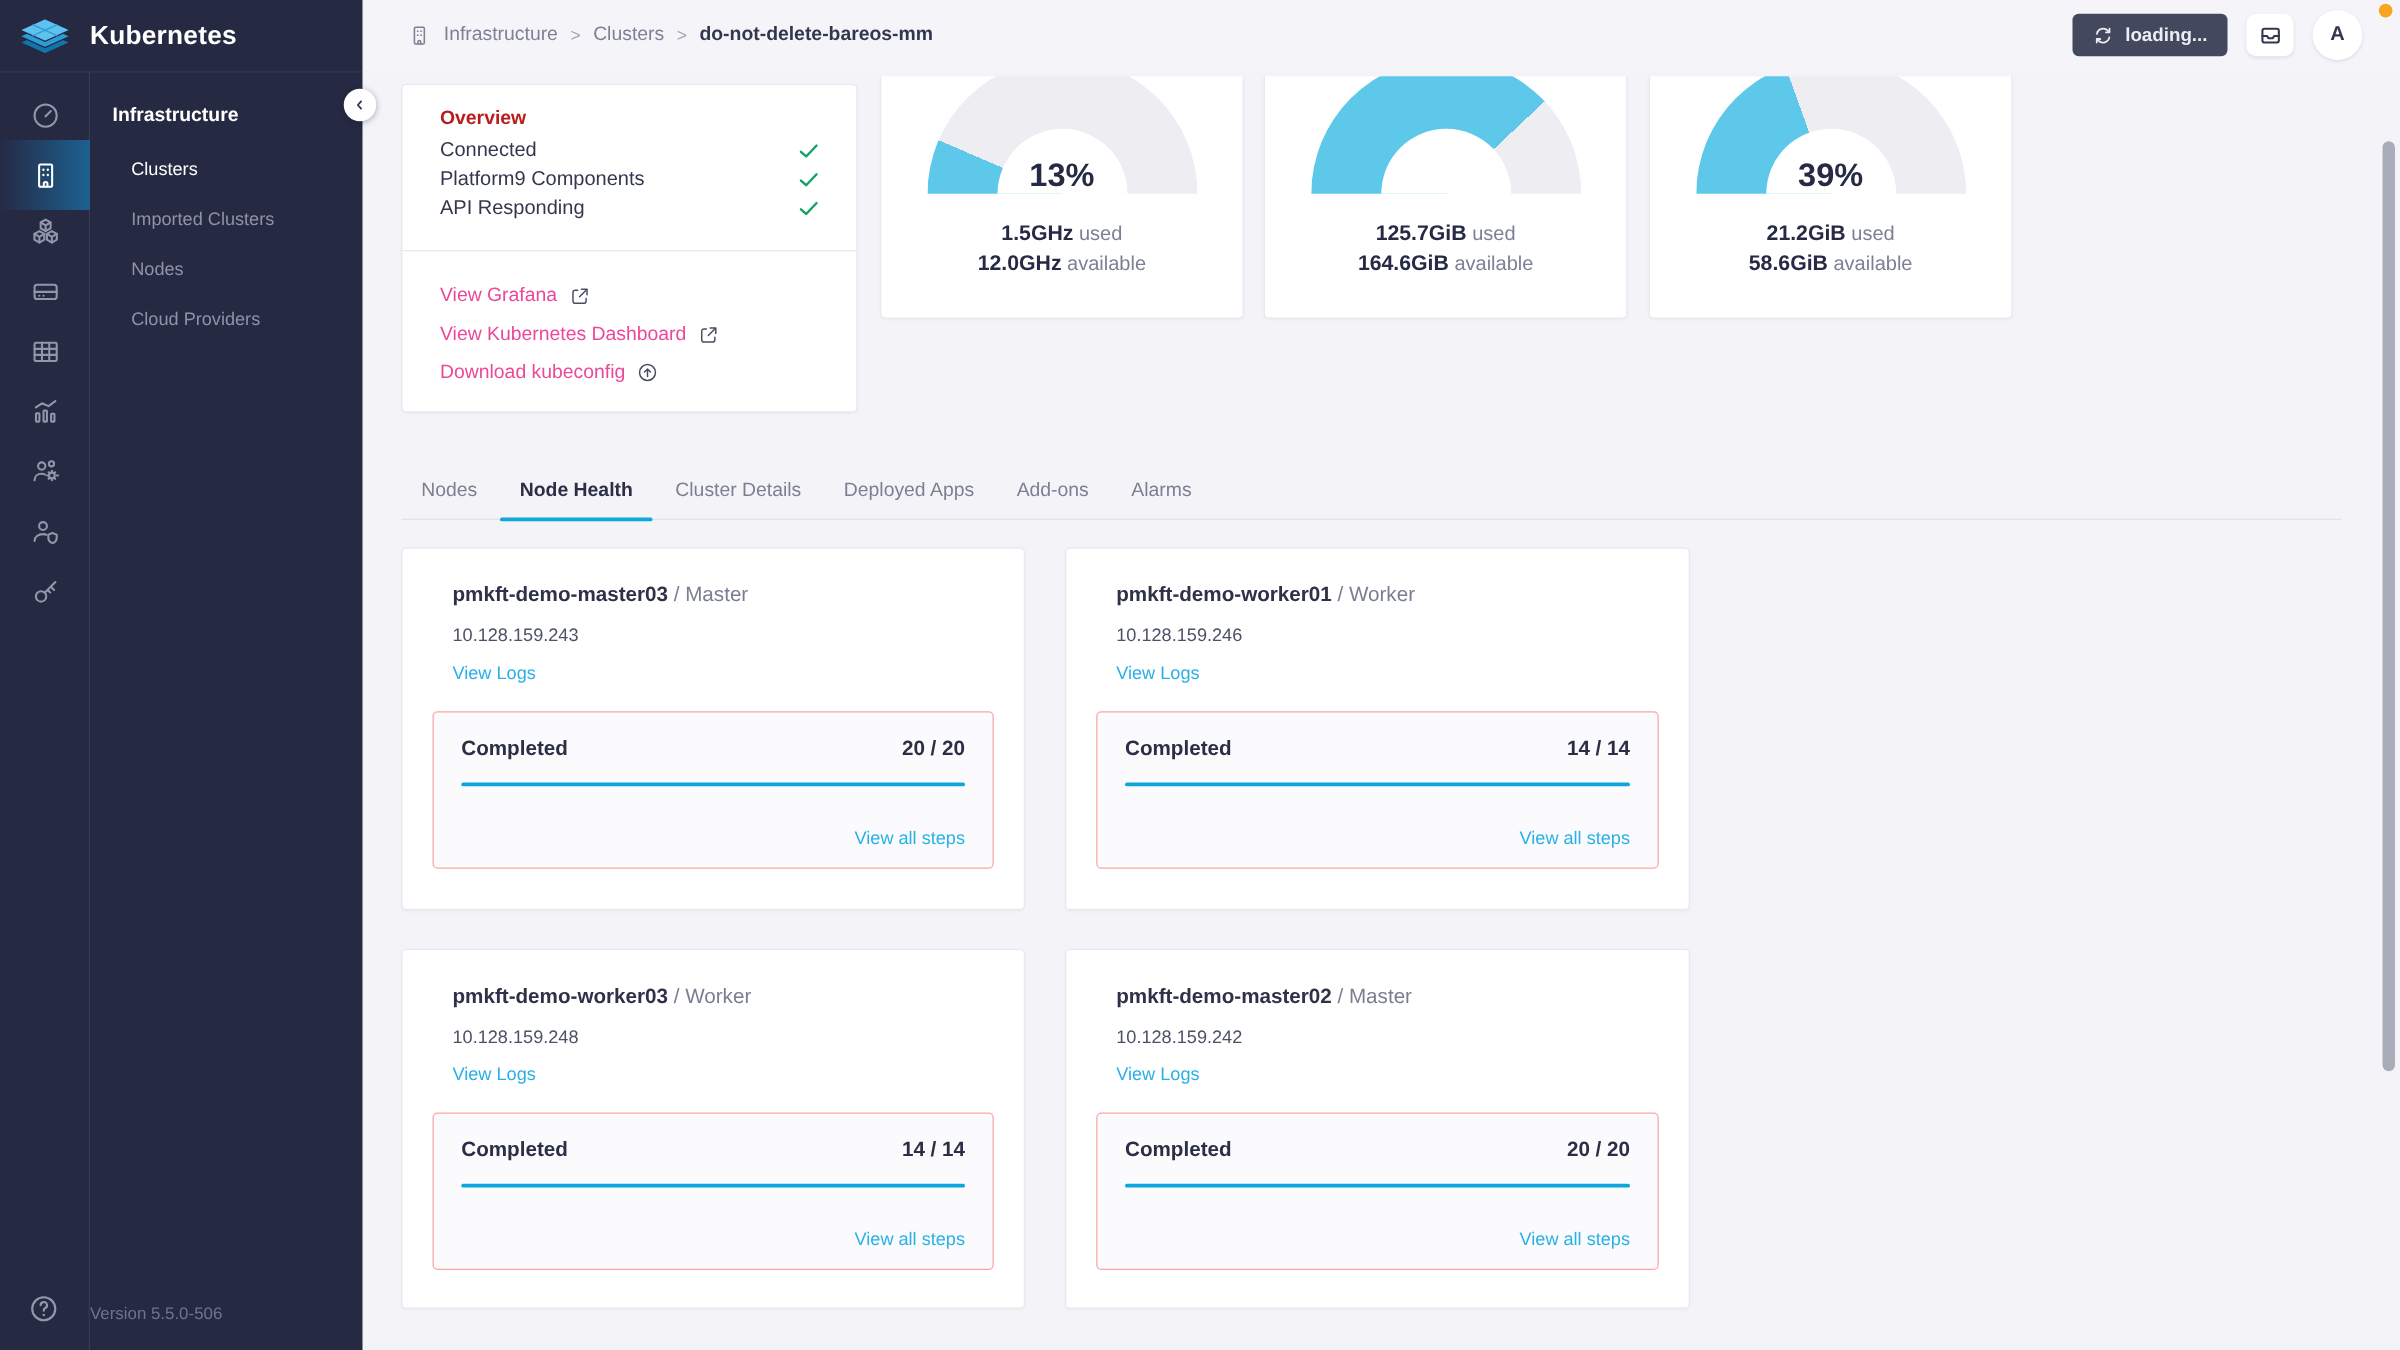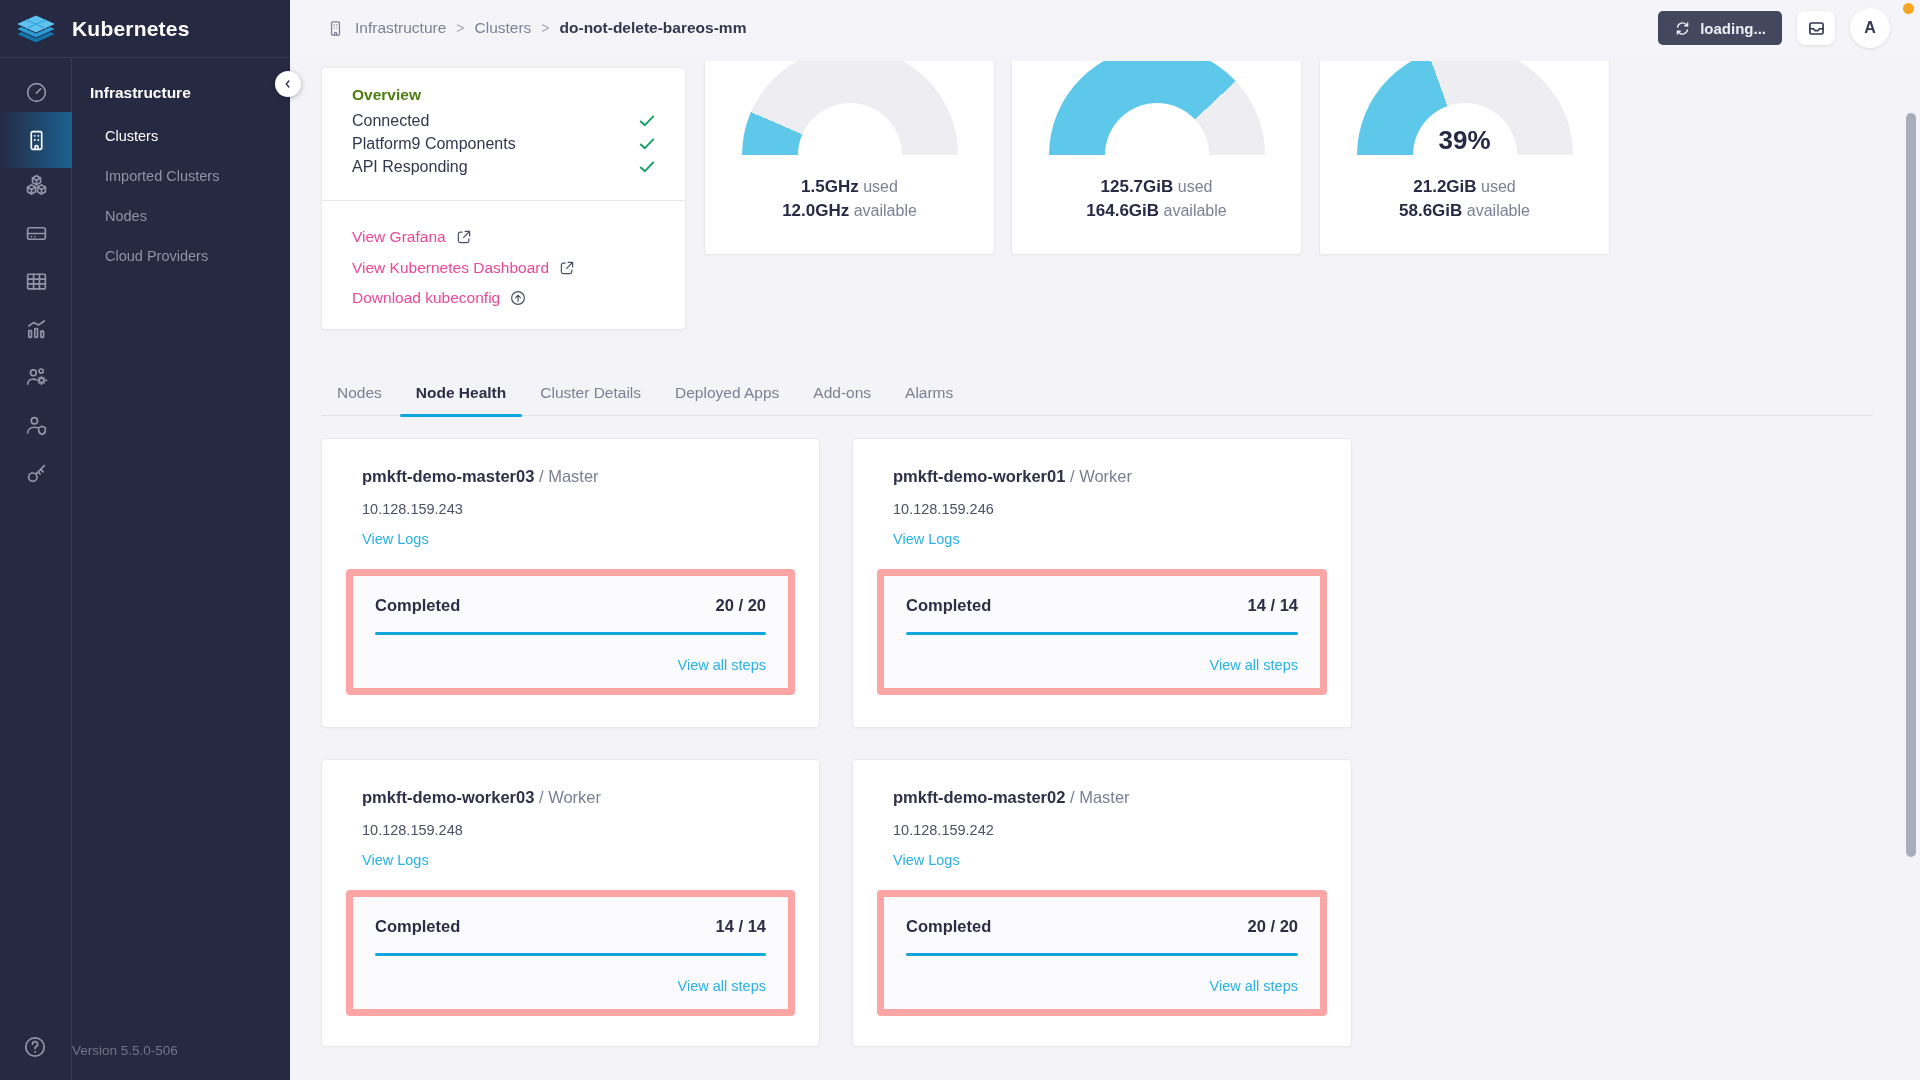--- a/index.html
+++ b/index.html
@@ -39,21 +39,21 @@
   .inbox-btn { width:38px; height:34px; background:#ffffff; border:none; border-radius:8px; box-shadow:0 1px 3px rgba(20,20,40,.10); display:flex; align-items:center; justify-content:center; color:#33374d; cursor:pointer; }
   .inbox-btn svg { width:19px; height:19px; }
   .avatar { width:40px; height:40px; border-radius:50%; background:#ffffff; box-shadow:0 1px 3px rgba(20,20,40,.12); display:flex; align-items:center; justify-content:center; font-size:16px; font-weight:700; color:#33374d; cursor:pointer; }
   .notif-dot { position:absolute; left:1903px; top:3px; width:11px; height:11px; border-radius:50%; background:#f6a623; z-index:7; }
 
   
   .card { position:absolute; background:#fff; border:1px solid #e8e8ee; border-radius:4px; box-shadow:0 1px 2px rgba(20,20,40,.04); }
 
   
   .overview-card { left:321px; top:67px; width:365px; height:263px; }
-  .overview-title { position:absolute; left:30px; top:18px; font-size:15.5px; font-weight:700; color:#4d7c0f; }
+  .overview-title { position:absolute; left:30px; top:18px; font-size:15.5px; font-weight:700; color:#b91c1c; }
   .check-row { position:absolute; left:30px; right:28px; height:23px; display:flex; align-items:center; justify-content:space-between; font-size:16px; color:#33374e; }
   .check-row svg { width:20px; height:20px; }
   .overview-divider { position:absolute; left:0; right:0; top:132px; height:1px; background:#e8e8ee; }
   .card-link { position:absolute; left:30px; display:flex; align-items:center; gap:9px; font-size:15.5px; color:#ec4899; cursor:pointer; }
   .card-link svg { width:18px; height:18px; color:#4a4e63; }
 
   
   .gauge-card { top:61px; width:291px; height:194px; border-top:none; border-radius:0 0 4px 4px; overflow:hidden; }
   .gauge-wrap { position:absolute; left:50%; transform:translateX(-50%); top:-14px; width:216px; height:108px; overflow:hidden; }
   .gauge-arc { position:absolute; left:0; top:0; width:216px; height:216px; border-radius:50%;
@@ -70,21 +70,21 @@
   .tab { position:relative; height:46px; display:flex; align-items:center; padding:0 16px; margin-right:2px; font-size:15.5px; color:#7b7f92; cursor:pointer; white-space:nowrap; }
   .tab.active { color:#2b2e45; font-weight:700; }
   .tab.active::after { content:""; position:absolute; left:0; right:0; bottom:-1px; height:3px; background:#0ba7de; border-radius:2px; }
 
   
   .node-card { width:499px; height:290px; }
   .node-title { position:absolute; left:40px; top:28px; font-size:16.5px; color:#7a7e92; }
   .node-title b { color:#2e3147; font-weight:700; }
   .node-ip { position:absolute; left:40px; top:62px; font-size:14.5px; color:#4d5166; }
   .view-logs { position:absolute; left:40px; top:92px; font-size:14.5px; color:#29b0e6; cursor:pointer; }
-  .steps-panel { position:absolute; left:24px; right:24px; top:130px; height:126px; background:#fbfbfd; border:7px solid #fca5a5; border-radius:4px; }
+  .steps-panel { position:absolute; left:24px; right:24px; top:130px; height:126px; background:#fbfbfd; border:1px solid #fca5a5; border-radius:4px; }
   .steps-head { position:absolute; left:22px; right:22px; top:20px; display:flex; justify-content:space-between; align-items:center; }
   .steps-status { font-size:16.5px; font-weight:600; color:#2b2e45; }
   .steps-count { font-size:16.5px; font-weight:700; color:#2b2e45; }
   .steps-bar { position:absolute; left:22px; right:22px; top:56px; height:3px; background:#0fa6de; border-radius:2px; }
   .view-all { position:absolute; right:22px; bottom:15px; font-size:14.5px; color:#29b0e6; cursor:pointer; }
 
   
   .scroll-thumb { position:absolute; left:1906px; top:113px; width:10px; height:744px; border-radius:5px; background:#a9adb9; cursor:pointer; z-index:8; }
 
   svg { display:block; }
@@ -289,20 +289,21 @@
           <path d="M12 16.2V8.4M8.8 11.4L12 8.2l3.2 3.2"></path>
       </svg>
     </div>
   </div>
 
   <div class="card gauge-card" style="left:704px">
     <div class="gauge-wrap">
       <div class="gauge-arc" style="--p: 13;"></div>
       <div class="gauge-hole"></div>
     </div>
+    <div class="gauge-pct">13%</div>
     <div class="gauge-line used"><b>1.5GHz</b> <span>used</span></div>
     <div class="gauge-line avail"><b>12.0GHz</b> <span>available</span></div>
   </div>
 
   <div class="card gauge-card" style="left:1011px">
     <div class="gauge-wrap">
       <div class="gauge-arc" style="--p: 76;"></div>
       <div class="gauge-hole"></div>
     </div>
     <div class="gauge-line used"><b>125.7GiB</b> <span>used</span></div>

